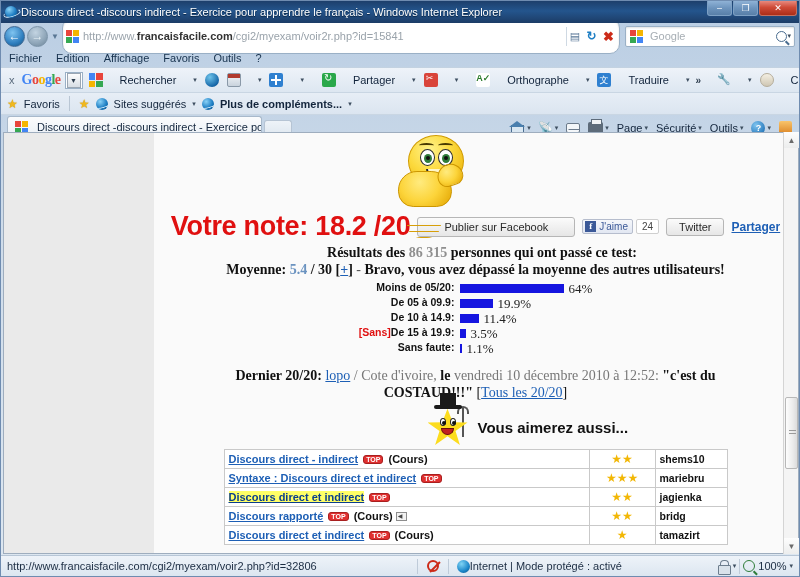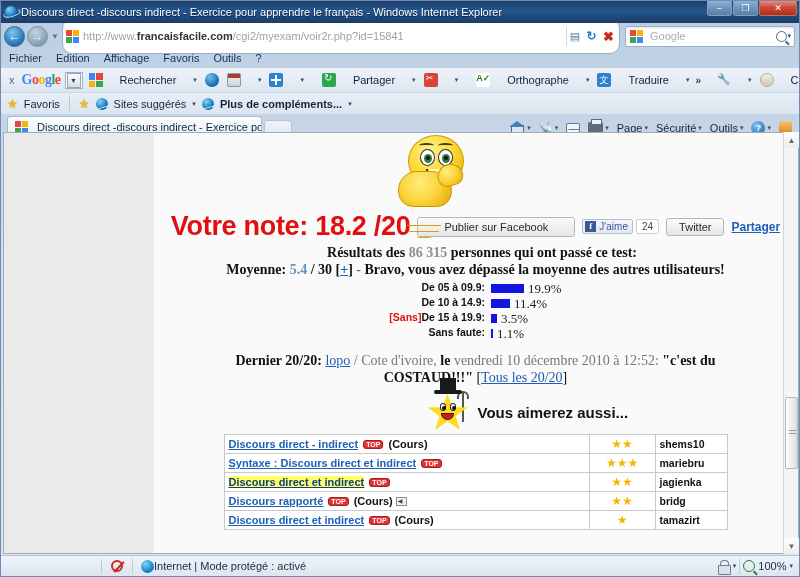--- a/index.html
+++ b/index.html
@@ -577,20 +577,24 @@
           <span class="twbtn">Twitter</span>
           <span class="partager">Partager</span>
         </div>
 
         <div class="resline"><span>Résultats des </span><span class="grey">86 315</span><span> personnes qui ont passé ce test:</span></div>
 
         <div class="moyline"><span>Moyenne: </span><span class="blue">5.4</span><span> / 30 [</span><span class="plus">+</span><span>] </span><span class="dash">- </span><span>Bravo, vous avez dépassé la moyenne des autres utilisateurs!</span></div>
 
         <table class="stats">
           <tbody>
+              <tr>
+            <td class="lbl">Moins de 05/20:</td>
+            <td class="barcell"><span class="bar" style="width:104px"></span><span class="pct">64%</span></td>
+          </tr>
           <tr>
             <td class="lbl">De 05 à 09.9:</td>
             <td class="barcell"><span class="bar" style="width:33px"></span><span class="pct">19.9%</span></td>
           </tr>
           <tr>
             <td class="lbl">De 10 à 14.9:</td>
             <td class="barcell"><span class="bar" style="width:19px"></span><span class="pct">11.4%</span></td>
           </tr>
           <tr>
             <td class="lbl"><span class="vous">[Sans]</span><span>De 15 à 19.9:</span></td>
@@ -653,20 +657,21 @@
     </div>
   </div>
 
   <div id="vscroll">
     <div class="arr up">▲</div>
     <div class="thumb"></div>
     <div class="arr dn">▼</div>
   </div>
 
   <div id="statusbar">
+    <span class="surl">http://www.francaisfacile.com/cgi2/myexam/voir2.php?id=32806</span>
     <span class="sp1"></span>
     <span class="seg"></span>
     <span class="sp2">
         <span class="nosign"></span>
       </span>
     <span class="seg"></span>
     <span class="zone">
       <span class="globe2"></span>
       <span>Internet | Mode protégé : activé</span>
     </span>

